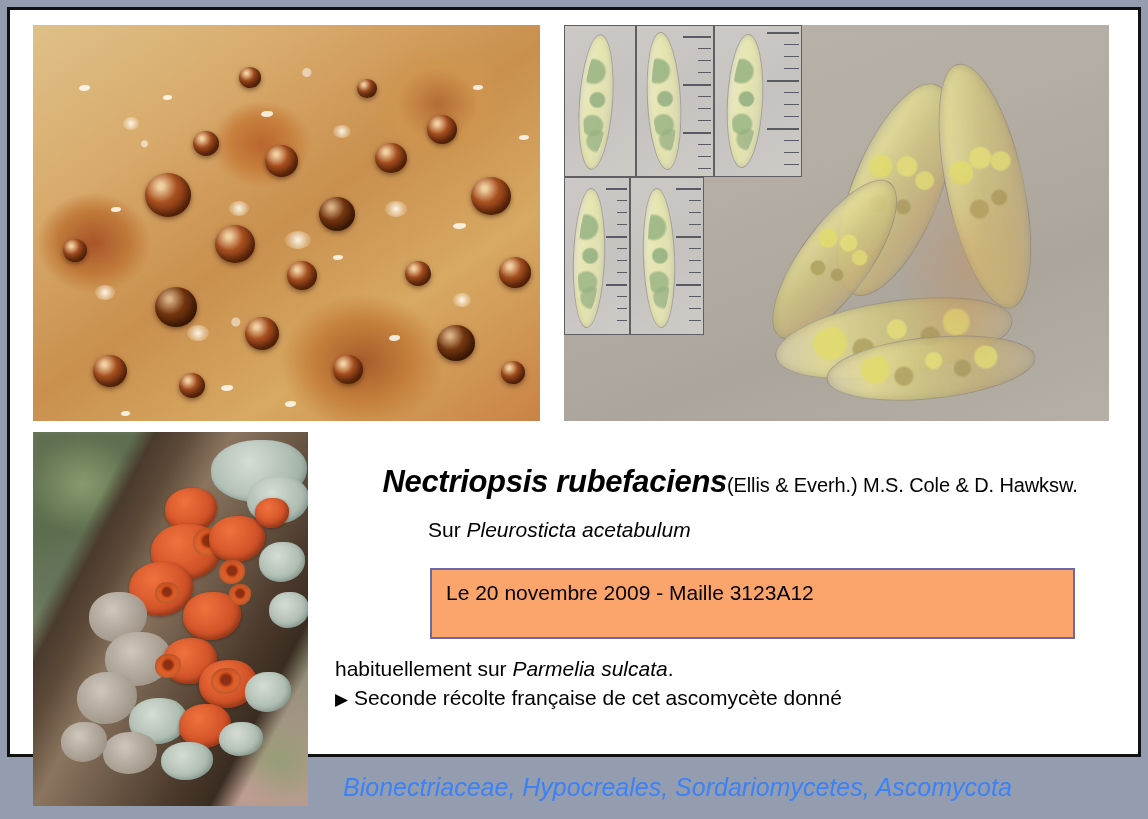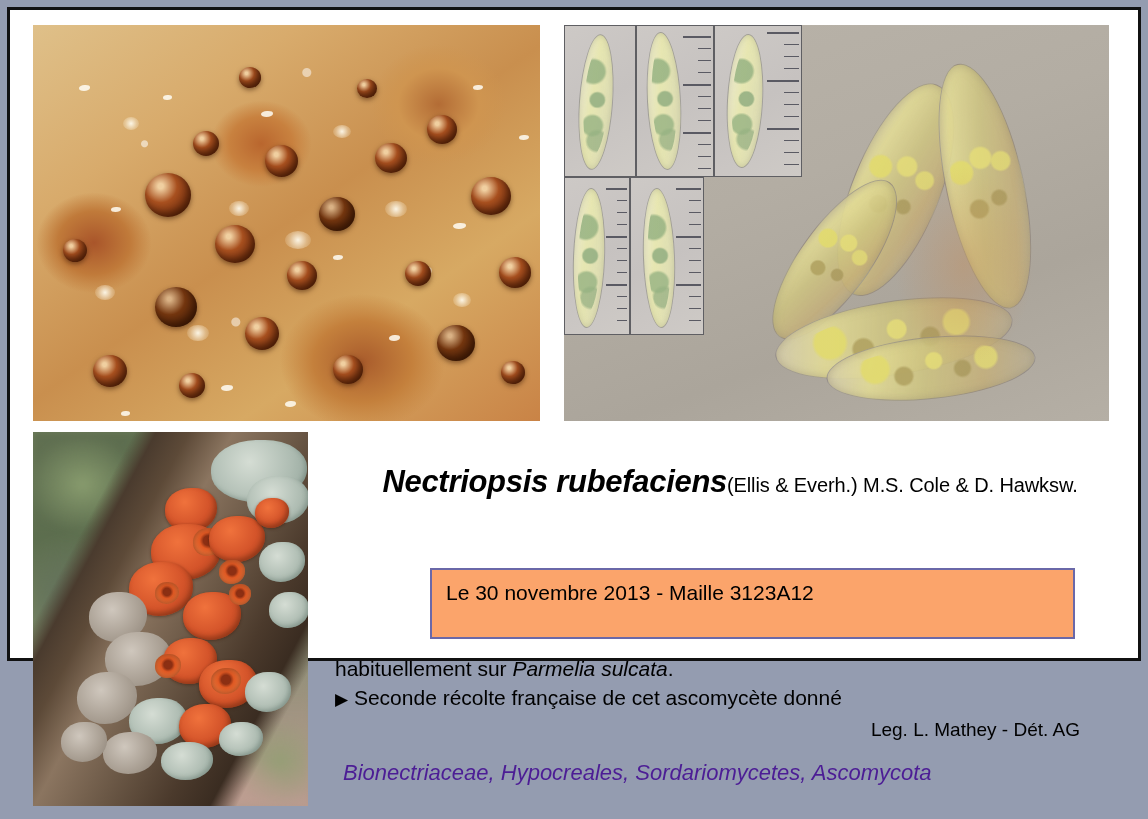--- a/index.html
+++ b/index.html
@@ -5,21 +5,21 @@
   * { box-sizing: border-box; margin: 0; padding: 0; }
   html, body {
     width: 1148px; height: 819px;
     background: #949cb0;
     font-family: "Liberation Sans", sans-serif;
     overflow: hidden;
   }
   #slide-frame {
     position: absolute;
     left: 7px; top: 7px;
-    width: 1134px; height: 654px;
+    width: 1134px; height: 750px;
     border: 3px solid #111111;
     background: #ffffff;
   }
   #slide-canvas {
     position: absolute;
     inset: 0;
     background: #ffffff;
   }
 
   
@@ -238,24 +238,24 @@
     left: 300px; top: 277px;
     width: 470px;
     text-align: right;
     font-size: 19px;
     color: #000;
     white-space: nowrap;
   }
 
   #taxonomy-line {
     position: absolute;
-    left: 33px; top: 318px;
-    font-size: 22px;
+    left: 33px; top: 331px;
+    font-size: 25px;
     font-style: italic;
-    color: #4c1d95;
+    color: #3b82f6;
     white-space: nowrap;
   }
 </style>
 </head>
 <body>
 
 <div id="slide-frame">
   <div id="slide-canvas">
 
     <div class="photo" id="photo-perithecia">
@@ -418,33 +418,35 @@
       <div class="lobe pale" style="left:186px;top:290px;width:44px;height:34px;"></div>
       <div class="lobe orange" style="left:222px;top:66px;width:34px;height:30px;"></div>
     </div>
 
     <div id="text-block">
 
       <div id="title-line">
         <span id="species-name">Nectriopsis rubefaciens</span><span id="species-authority">(Ellis &amp; Everh.) M.S. Cole &amp; D. Hawksw.</span>
       </div>
 
+      <div id="host-line">
+        <span>Sur </span><span class="host-sp">Pleurosticta acetabulum</span>
+      </div>
 
       <div id="locality-box">
-        <div>Le 30 novembre 2013 - Maille 3123A12</div>
+        <div>Le 20 novembre 2009 - Maille 3123A12</div>
       </div>
 
       <div id="note-block">
         <div class="note-line">
           <span>habituellement sur </span><span class="note-sp">Parmelia sulcata</span><span>.</span>
         </div>
         <div class="note-line">
           <span id="marker-arrow">▶</span><span> Seconde récolte française de cet ascomycète donné</span>
         </div>
       </div>
 
-      <div id="legit-line">Leg. L. Mathey - Dét. AG</div>
 
       <div id="taxonomy-line">Bionectriaceae, Hypocreales, Sordariomycetes, Ascomycota</div>
 
     </div>
   </div>
 </div>
 
 </body></html>

